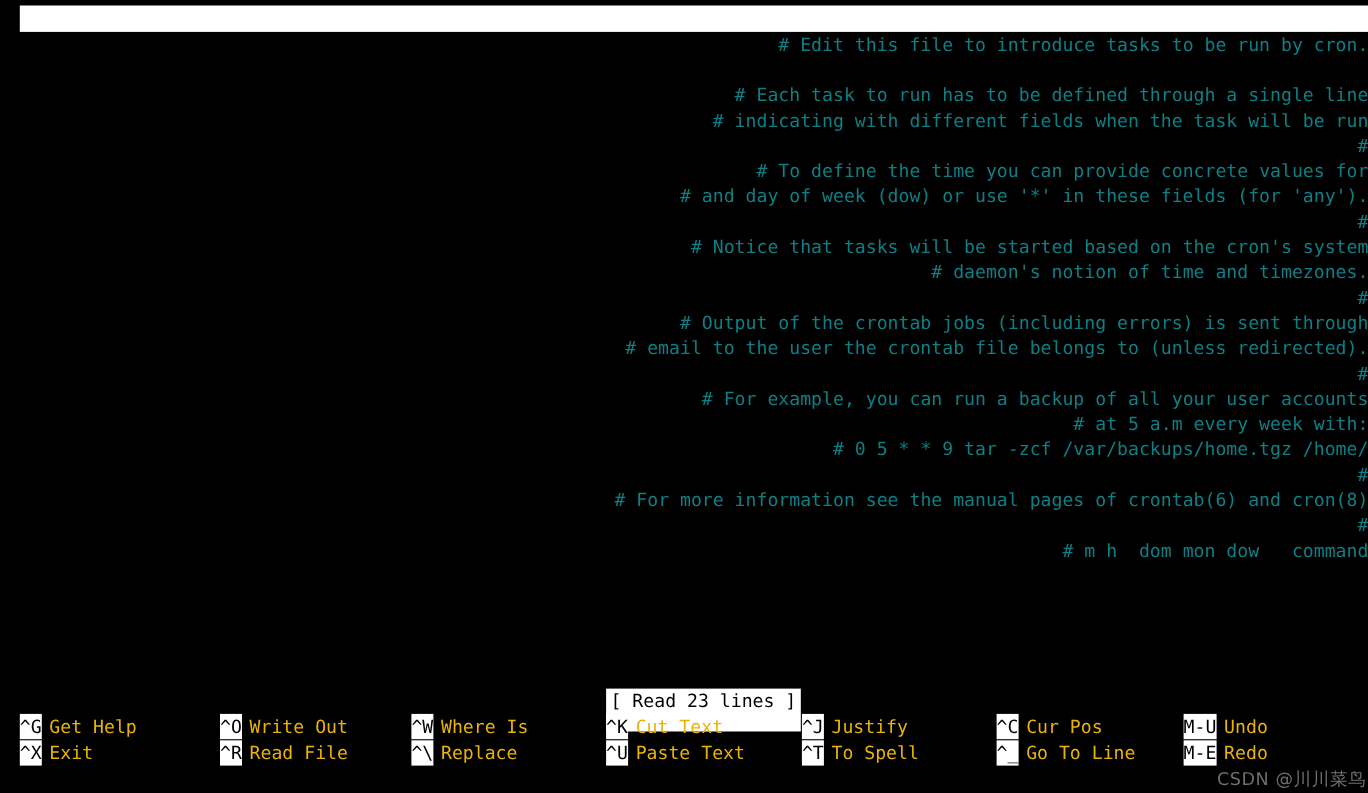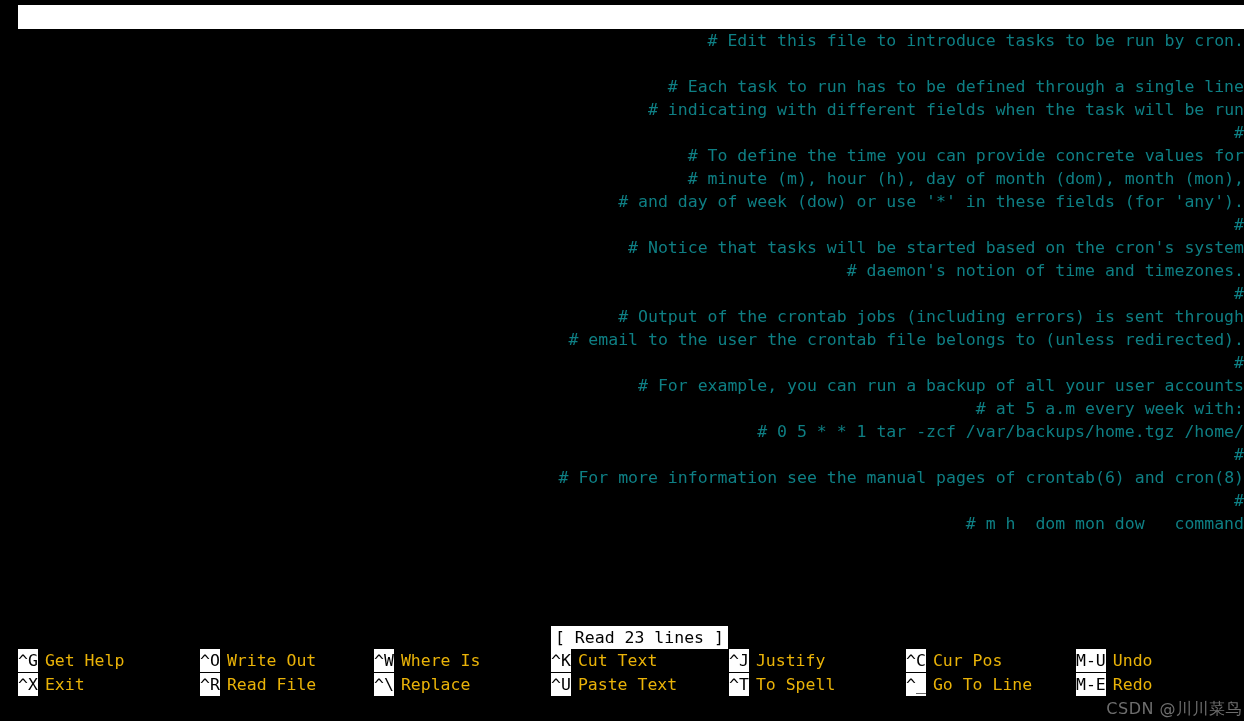--- a/index.html
+++ b/index.html
@@ -56,21 +56,21 @@
     white-space: pre;
     padding-left: 24px;
     letter-spacing: 0px;
   }
 
   
   .statusbar {
     position: absolute;
     left: 551px;
     top: 626px;
-    height: 23px;
+    height: 39px;
     line-height: 23px;
     background: #ffffff;
     color: #000000;
     font-size: 16.5px;
     white-space: pre;
     padding: 0 4px;
   }
 
   
   .shortcutbar {
@@ -140,32 +140,31 @@
     
   </div>
 
   <div class="editarea" id="editarea">
       <div class="line"># Edit this file to introduce tasks to be run by cron.</div>
       <div class="line"></div>
       <div class="line"># Each task to run has to be defined through a single line</div>
       <div class="line"># indicating with different fields when the task will be run</div>
       <div class="line">#</div>
       <div class="line"># To define the time you can provide concrete values for</div>
-      <div class="line"># minute (m), hour (h), day of month (dom), month (mon),</div>
       <div class="line"># and day of week (dow) or use '*' in these fields (for 'any').</div>
       <div class="line">#</div>
       <div class="line"># Notice that tasks will be started based on the cron's system</div>
       <div class="line"># daemon's notion of time and timezones.</div>
       <div class="line">#</div>
       <div class="line"># Output of the crontab jobs (including errors) is sent through</div>
       <div class="line"># email to the user the crontab file belongs to (unless redirected).</div>
       <div class="line">#</div>
       <div class="line"># For example, you can run a backup of all your user accounts</div>
       <div class="line"># at 5 a.m every week with:</div>
-      <div class="line"># 0 5 * * 1 tar -zcf /var/backups/home.tgz /home/</div>
+      <div class="line"># 0 5 * * 9 tar -zcf /var/backups/home.tgz /home/</div>
       <div class="line">#</div>
       <div class="line"># For more information see the manual pages of crontab(6) and cron(8)</div>
       <div class="line">#</div>
       <div class="line"># m h  dom mon dow   command</div>
     </div>
 
   <div class="statusbar">[ Read 23 lines ]</div>
 
   <div class="shortcutbar" id="shortcutbar">
       <div class="sc-col col1">

